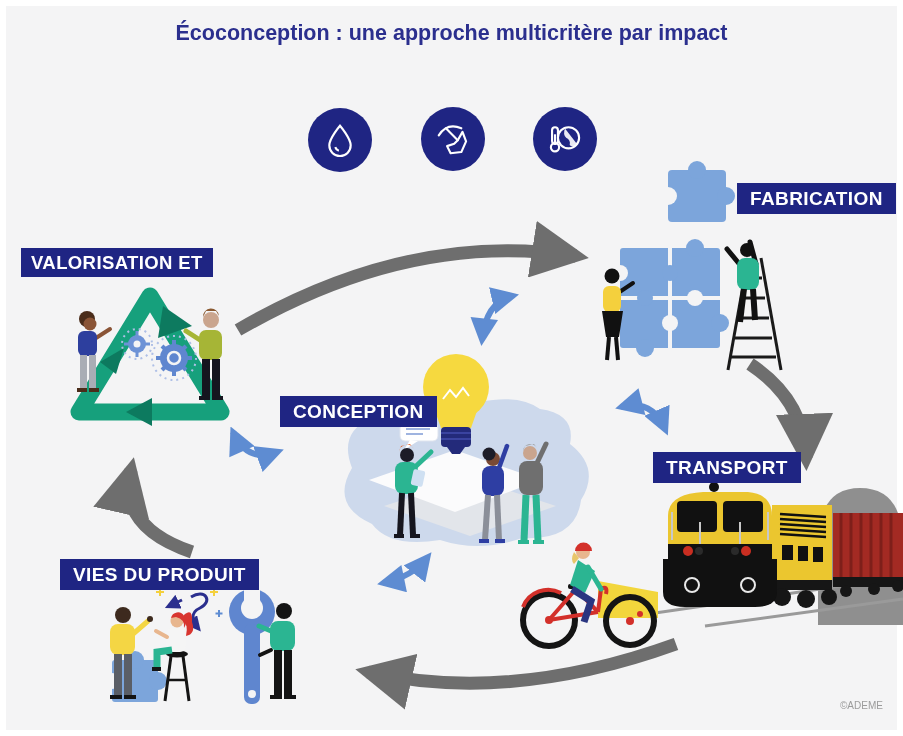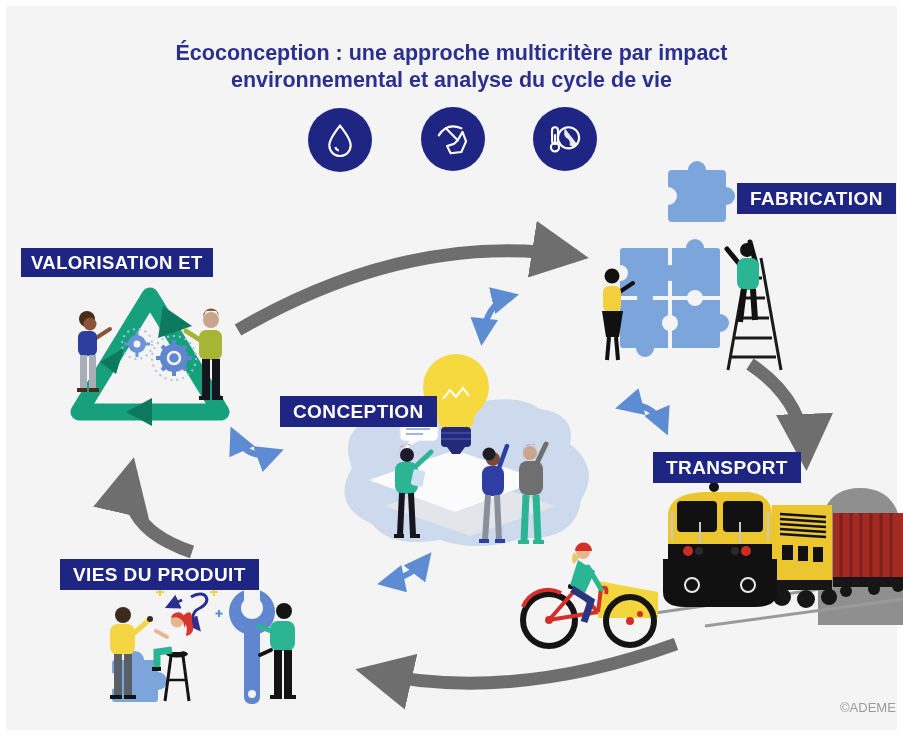--- a/index.html
+++ b/index.html
@@ -3,34 +3,34 @@
 <meta charset="utf-8">
 <style>
   html,body{margin:0;padding:0;background:#ffffff;}
   .canvas{
     position:relative;width:903px;height:736px;background:#f4f4f5;
     font-family:"Liberation Sans",sans-serif;overflow:hidden;
     outline:6px solid #ffffff;outline-offset:-6px;
   }
   .art{position:absolute;left:0;top:0;width:903px;height:736px;}
   .title{
-    position:absolute;left:0;right:0;top:40px;text-align:center;
+    position:absolute;left:0;right:0;top:20px;text-align:center;
     color:#2b2f8e;font-weight:bold;font-size:21.5px;line-height:27px;
   }
   .impact-icon{
     position:absolute;width:64px;height:64px;border-radius:50%;
     background:#1f2583;display:flex;align-items:center;justify-content:center;
   }
   .stage-label{
     position:absolute;background:#1f2583;color:#ffffff;font-weight:bold;
     font-size:19px;line-height:25px;letter-spacing:.4px;padding:3px 13px;
     white-space:nowrap;
   }
   .stage-label.two-line{font-size:18.5px;line-height:23px;padding:3px 10px;}
-  .copyright{position:absolute;left:840px;top:700px;color:#9b9b9b;font-size:13px;}
+  .copyright{position:absolute;left:840px;top:700px;color:#9b9b9b;font-size:10px;}
 </style>
 </head>
 <body>
 
 <div class="canvas">
 
   <svg class="art" viewBox="0 0 903 736">
     <defs>
       <marker id="mg" markerWidth="4.6" markerHeight="4.4" refX="3.4" refY="2.2" orient="auto">
         <path d="M0,0 L4.4,2.2 L0,4.4 Z" fill="#6e6e6e"></path>
@@ -352,21 +352,20 @@
     <g stroke="#5e8cd2" stroke-width="6" fill="none">
       <path d="M233,432 Q247,463 277,452" marker-start="url(#mbs)" marker-end="url(#mb)"></path>
       <path d="M482,340 Q486,302 512,296" marker-start="url(#mbs)" marker-end="url(#mb)"></path>
       <path d="M621,407 Q652,399 665,429" marker-start="url(#mbs)" marker-end="url(#mb)"></path>
       <path d="M383,583 Q412,577 427,558" marker-start="url(#mbs)" marker-end="url(#mb)"></path>
     </g>
   </svg>
 
   <div class="title">
     <div>Écoconception : une approche multicritère par impact</div>
-    <div>environnemental et analyse du cycle de vie</div>
   </div>
 
   <div class="impact-icon" style="left:308px;top:108px;">
     <svg width="38" height="38" viewBox="0 0 32 32" fill="none" stroke="#ffffff" stroke-width="1.8">
       <path d="M16,4 C16,4 7,14.5 7,20.5 a9,9 0 0 0 18,0 C25,14.5 16,4 16,4 Z"></path>
       <path d="M12,22 a4.5,4.5 0 0 0 3,3"></path>
     </svg>
   </div>
   <div class="impact-icon" style="left:421px;top:107px;">
     <svg width="38" height="38" viewBox="0 0 32 32" fill="none" stroke="#ffffff" stroke-width="1.8" stroke-linecap="round" stroke-linejoin="round">

